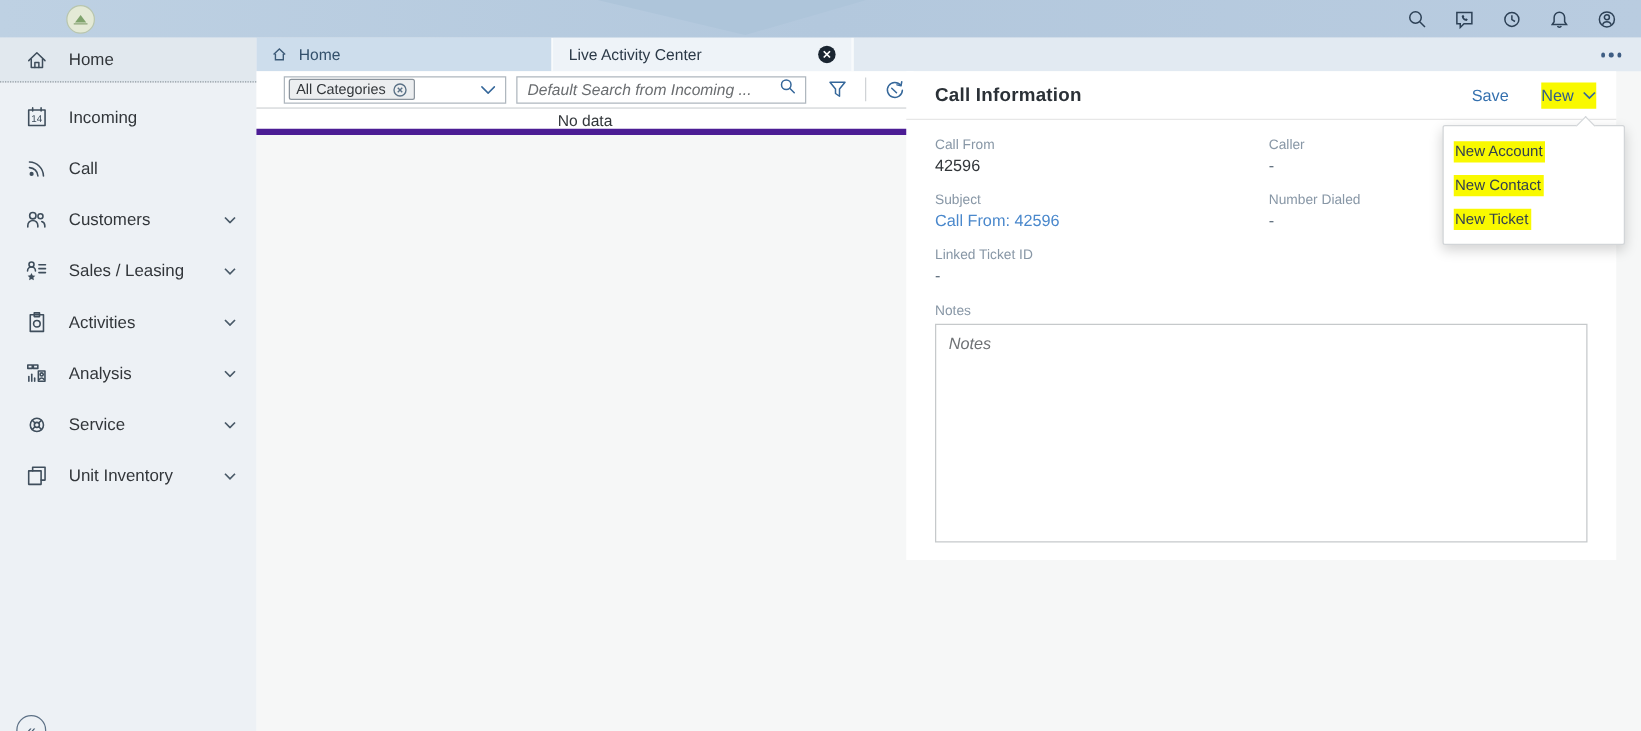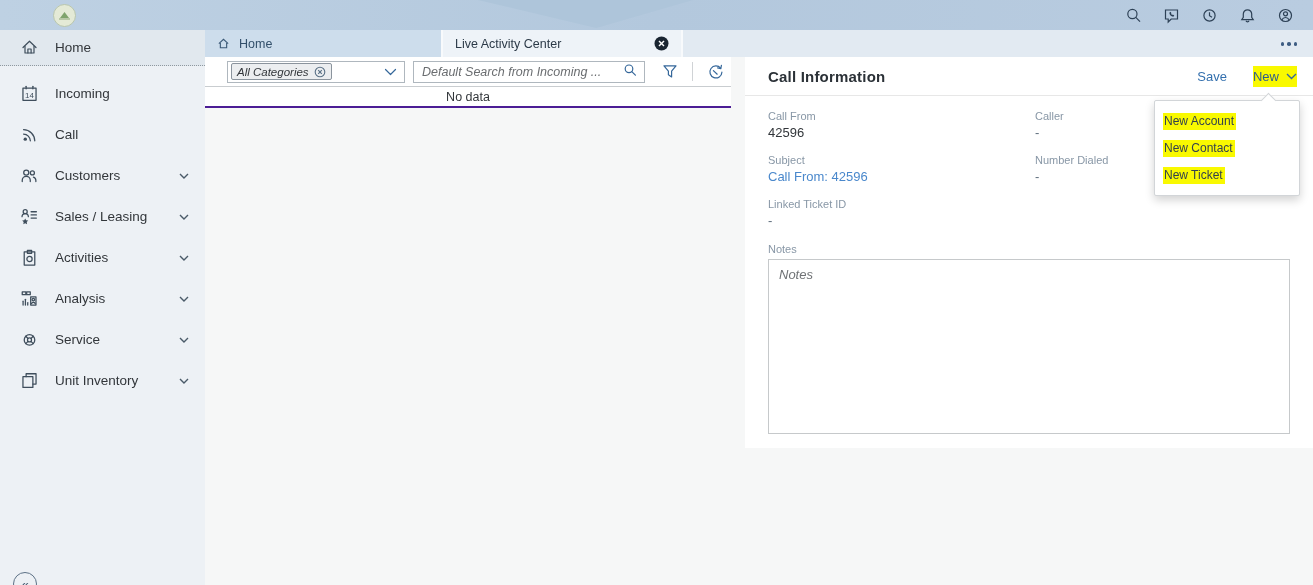--- a/index.html
+++ b/index.html
@@ -16,21 +16,21 @@
           background:#e4ead6; border:1px solid #b9c6ae; display:flex; align-items:center; justify-content:center; }
   .topbar-icons { position:absolute; right:19px; top:0; height:30px; display:flex; align-items:center; gap:21px; }
   .tb-icon { width:17px; height:17px; display:flex; cursor:pointer; }
   .tb-icon svg { stroke:#2d4156; fill:none; stroke-width:1.2; }
 
   
   .sidebar { position:absolute; left:0; top:30px; width:205px; bottom:0; background:#edf1f5; z-index:4; }
   .side-item { height:41px; display:flex; align-items:center; padding:0 16px 0 18px;
                color:#32363a; font-size:13.5px; cursor:pointer; }
   .side-item.selected { height:36px; background:#e1e8ee; border-bottom:1px dotted #8f989f; margin-bottom:7px; }
-  .side-icon { width:22px; height:20px; margin-right:15px; display:flex; justify-content:center; }
+  .side-icon { width:22px; height:20px; margin-right:15px; display:flex; align-items:center; justify-content:center; }
   .side-icon svg { stroke:#3f4e5c; fill:none; stroke-width:1.2; stroke-linejoin:round; stroke-linecap:round; }
   .side-chevron { margin-left:auto; display:flex; }
   .side-chevron svg { stroke:#4a5a68; fill:none; stroke-width:1.4; }
   .collapse-btn { position:absolute; left:13px; top:542px; width:24px; height:24px; border:1.5px solid #5d7186;
                   border-radius:50%; color:#44596f; font-size:13px; display:flex; align-items:center;
                   justify-content:center; cursor:pointer; background:transparent; }
 
   
   .content { position:absolute; left:205px; top:30px; width:1108px; bottom:0; background:#f6f7f7; }
 
@@ -41,36 +41,36 @@
   .tab.active-tab { width:240px; background:#eef3f8; color:#2c3a48; }
   .tab-close { margin-left:auto; display:flex; cursor:pointer; }
   .overflow-dots { position:absolute; right:16px; top:12px; display:flex; gap:3px; cursor:pointer; }
   .overflow-dots i { width:3.5px; height:3.5px; border-radius:50%; background:#3e5d83; }
 
   
   .middle-col { position:absolute; left:0; top:27px; width:526px; }
   .filter-row { height:30px; background:#fff; border-bottom:1px solid #c9cdd0; display:flex; align-items:center; padding-left:22px; }
   .combobox { width:178px; height:22px; border:1px solid #afb7be; background:#fff; display:flex; align-items:center; padding:0 7px 0 3px; cursor:pointer; }
   .token { background:#eceef0; border:1px solid #8b949d; border-radius:2px; font-size:11.5px; color:#32363a;
-           display:flex; align-items:center; gap:5px; padding:0 5px; height:17px; white-space:nowrap;font-style:italic; }
+           display:flex; align-items:center; gap:5px; padding:0 5px; height:17px; white-space:nowrap; }
   .token svg { stroke:#5a7186; fill:none; stroke-width:1.1; }
   .cb-chevron { margin-left:auto; display:flex; }
   .blue-ic svg { stroke:#35679a; fill:none; stroke-width:1.2; stroke-linecap:round; stroke-linejoin:round; }
   .searchbox { width:232px; height:22px; border:1px solid #afb7be; background:#fff; margin-left:8px;
                display:flex; align-items:center; padding:0 7px 0 8px; }
   .searchbox input { border:none; outline:none; flex:1; font-size:12.5px; color:#32363a; background:transparent; font-family:inherit; }
   .searchbox input::placeholder { color:#6a6d70; font-style:italic; }
   .icon-btn { display:flex; justify-content:center; align-items:center; width:26px; height:24px; cursor:pointer; }
   .funnel-wrap { margin-left:12px; }
   .vsep { width:1px; height:19px; background:#d0d3d6; margin:0 9px; }
-  .nodata-row { height:21px; background:#fff; border-bottom:2px solid #4c1d95; text-align:center;
+  .nodata-row { height:21px; background:#fff; border-bottom:5px solid #4c1d95; text-align:center;
                 font-size:12.5px; color:#32363a; line-height:21px; }
 
   
-  .panel { position:absolute; left:540px; top:27px; width:568px; height:391px; background:#fff; }
+  .panel { position:absolute; left:520px; top:27px; width:568px; height:391px; background:#fff; }
   .panel-header { height:39px; display:flex; align-items:center; padding:0 16px 0 23px; border-bottom:1px solid #e7e7e7; }
   .panel-title { font-size:15px; font-weight:bold; color:#2b3137; letter-spacing:.2px; }
   .panel-actions { margin-left:auto; display:flex; align-items:center; gap:26px; }
   .save-btn { color:#3470ae; font-size:13px; cursor:pointer; background:none; border:none; font-family:inherit; }
   .new-btn { background:#f9f900; color:#2f5d8c; font-size:13px; display:flex; align-items:center; gap:7px;
              padding:3px 0; cursor:pointer; border:none; font-family:inherit; }
   .new-btn svg { stroke:#35679a; fill:none; stroke-width:1.4; }
 
   .fields { position:absolute; left:23px; top:53px; right:23px; }
   .fcol { position:absolute; top:0; }

